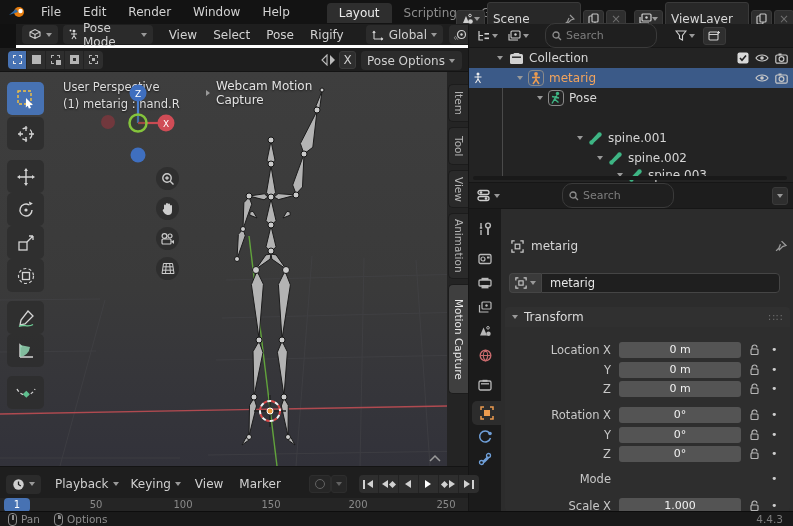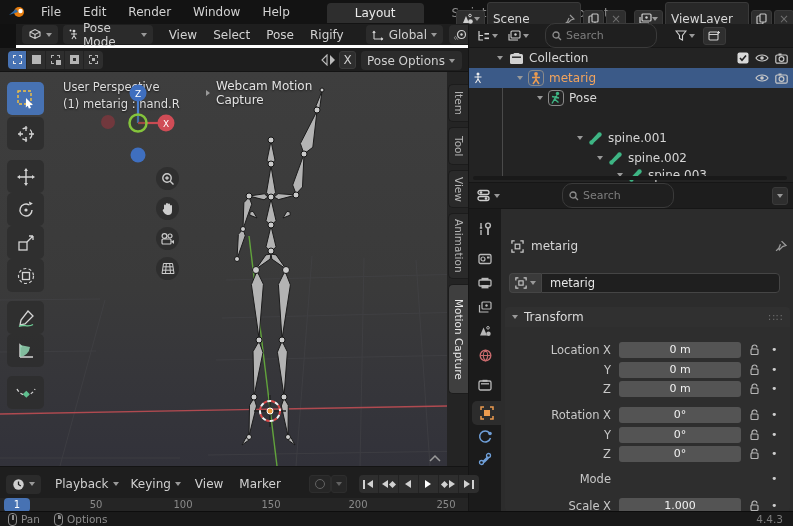--- a/index.html
+++ b/index.html
@@ -5,21 +5,21 @@
   * { box-sizing: border-box; margin: 0; padding: 0; }
   html,body { width:793px; height:526px; overflow:hidden; background:#111; }
   body { font-family:"DejaVu Sans","Liberation Sans",sans-serif; font-size:12px; color:#cfcfcf;
          -webkit-font-smoothing:antialiased; position:relative; }
   .abs { position:absolute; }
   .flex { display:flex; align-items:center; }
 
   
   #topbar { left:0; top:0; width:793px; height:24px; background:#131313; display:flex; align-items:center; }
   .menu-item { padding:0 11px; color:#d2d2d2; font-size:12px; line-height:24px; }
-  .ws-tab { padding:0 28px; line-height:20px; height:20px; margin-top:2px; color:#8d8d8d; border-radius:4px 4px 0 0; }
+  .ws-tab { padding:0 12px; line-height:20px; height:20px; margin-top:2px; color:#8d8d8d; border-radius:4px 4px 0 0; }
   .ws-tab.active { background:#2e2e2e; color:#ececec; }
   .id-field { background:#282828; border:1px solid #3a3a3a; border-radius:3px; height:34px; display:flex; align-items:center; padding:8px 5px; color:#d8d8d8; }
   .sq-btn { background:#2e2e2e; border:1px solid #3a3a3a; height:18px; display:flex; align-items:center; justify-content:center; padding:0 4px; border-radius:3px; }
   .tri-down { width:0; height:0; border-left:3.5px solid transparent; border-right:3.5px solid transparent; border-top:4px solid #999; display:inline-block; }
   .tri-right { width:0; height:0; border-top:3.5px solid transparent; border-bottom:3.5px solid transparent; border-left:4px solid #999; display:inline-block; }
 
   
   #vp-header { left:16px; top:24px; width:468px; height:24px; background:#1e1e1e; display:flex; align-items:center; border-bottom:3px solid #ffffff; }
   #tool-settings { left:0; top:48px; width:468px; height:24px; background:#1e1e1e; display:flex; align-items:center; border-bottom:1px solid #141414; }
   .hdr-btn { height:19px; display:flex; align-items:center; gap:4px; padding:0 6px; border-radius:4px; background:#2b2b2b; }

